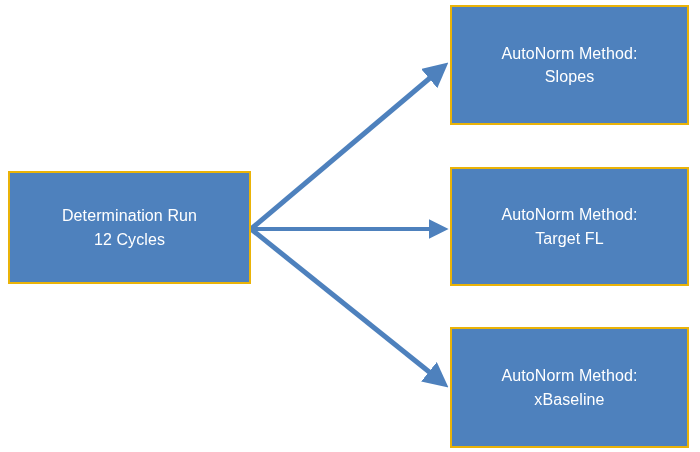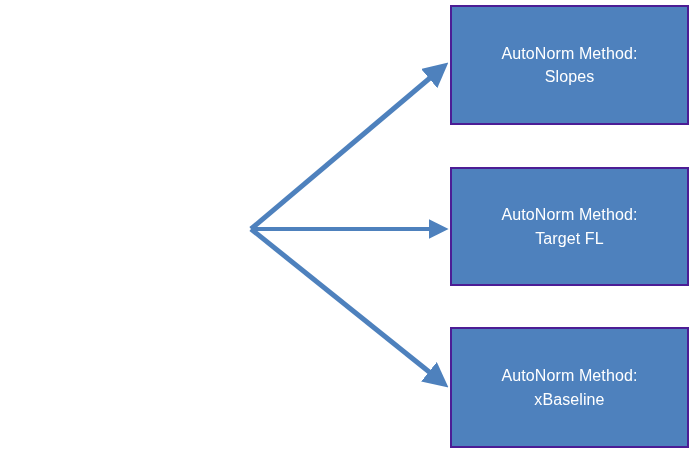--- a/index.html
+++ b/index.html
@@ -21,21 +21,21 @@
     position: absolute;
     left: 0;
     top: 0;
     width: 700px;
     height: 452px;
   }
   .node-box {
     position: absolute;
     box-sizing: border-box;
     background: #4E81BD;
-    border: 2px solid #4c1d95;
+    border: 2px solid #eab308;
     display: flex;
     align-items: center;
     justify-content: center;
     text-align: center;
     color: #FFFFFF;
     font-size: 16px;
     font-weight: 400;
     line-height: 1.45;
     letter-spacing: 0.1px;
     white-space: pre-line;
@@ -83,20 +83,24 @@
 
     <g>
       <line x1="251" y1="229" x2="443" y2="229" stroke="#4E81BD" stroke-width="4" marker-end="url(#arrowhead)"></line>
     </g>
 
     <g>
       <line x1="251" y1="229" x2="443" y2="383" stroke="#4E81BD" stroke-width="5" marker-end="url(#arrowhead)"></line>
     </g>
   </svg>
 
+  <div class="node-box" id="node-source">
+    <span>Determination Run
+12 Cycles</span>
+  </div>
 
   <div class="node-box" id="node-slopes">
     <span>AutoNorm Method:
 Slopes</span>
   </div>
 
   <div class="node-box" id="node-target-fl">
     <span>AutoNorm Method:
 Target FL</span>
   </div>

